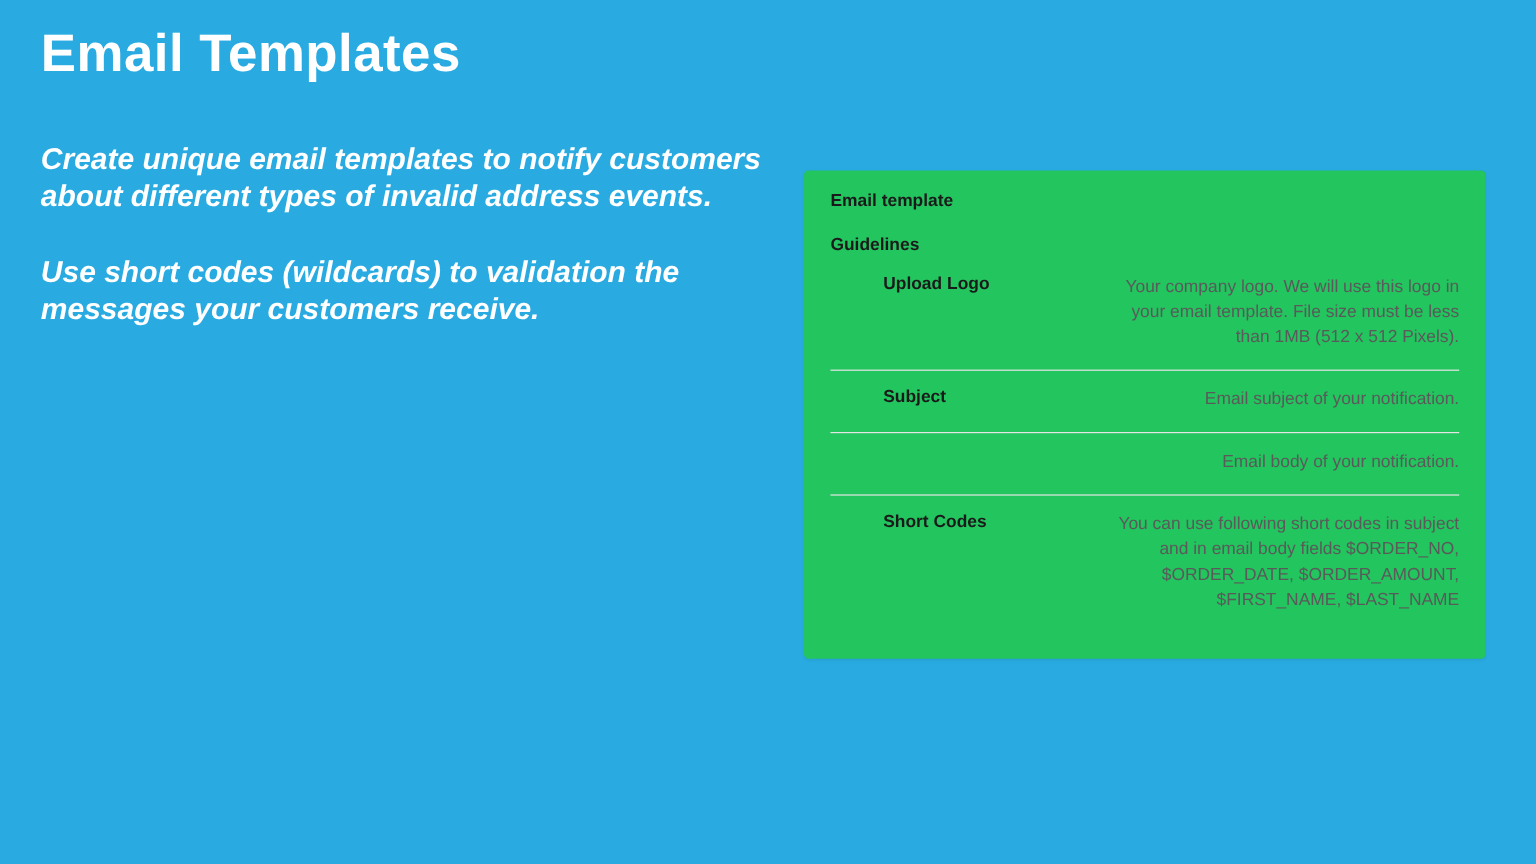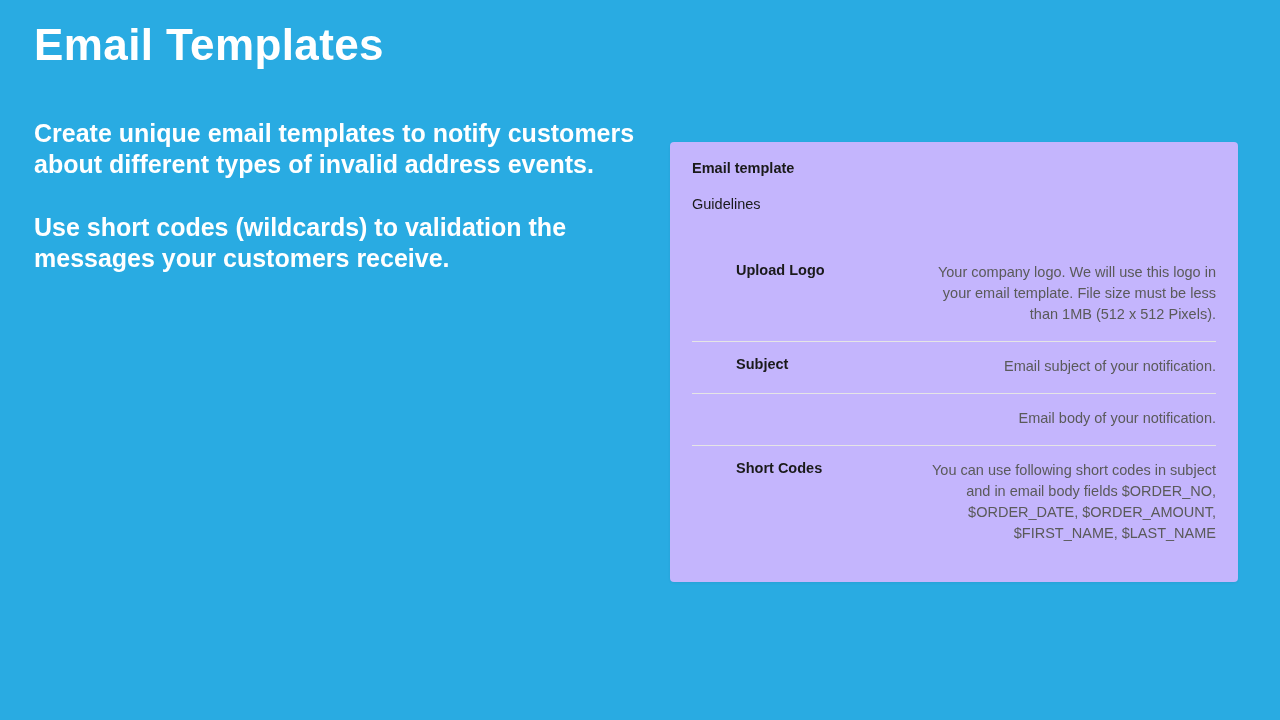--- a/index.html
+++ b/index.html
@@ -23,49 +23,50 @@
     font-weight: 700;
     margin-bottom: 48px;
     letter-spacing: 0.4px;
   }
   .content {
     display: flex;
     gap: 34px;
   }
   .left {
     flex: 0 0 602px;
+    font-style: italic;
   }
   .left p {
     color: #fff;
     font-size: 25px;
     font-weight: 700;
     line-height: 1.24;
     margin-bottom: 32px;
   }
   .right {
     flex: 0 0 568px;
     margin-top: 24px;
   }
   .card {
-    background: #c4b5fd;
+    background: #22c55e;
     border-radius: 4px;
     padding: 18px 22px 22px 22px;
     font-size: 14.5px;
     color: #212529;
     box-shadow: 0 1px 3px rgba(0,0,0,0.06);
   }
   .card-title {
     font-weight: 600;
     color: #1a1a1a;
     margin-bottom: 20px;
   }
   .card-subtitle {
-    font-weight: 400;
+    font-weight: 700;
     color: #1a1a1a;
-    margin-bottom: 36px;
+    margin-bottom: 3px;
   }
   .grow {
     display: flex;
     padding: 14px 0 16px 0;
   }
   .grow + .grow {
     border-top: 1px solid #e5e5e5;
   }
   .glabel {
     flex: 0 0 190px;

